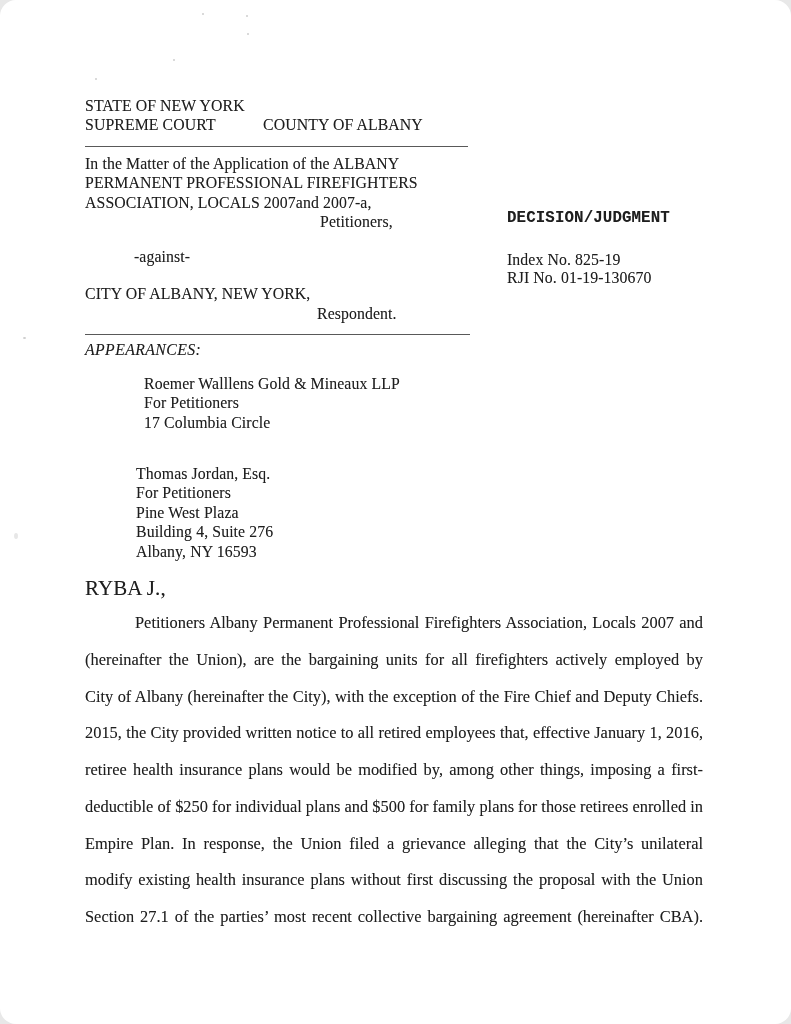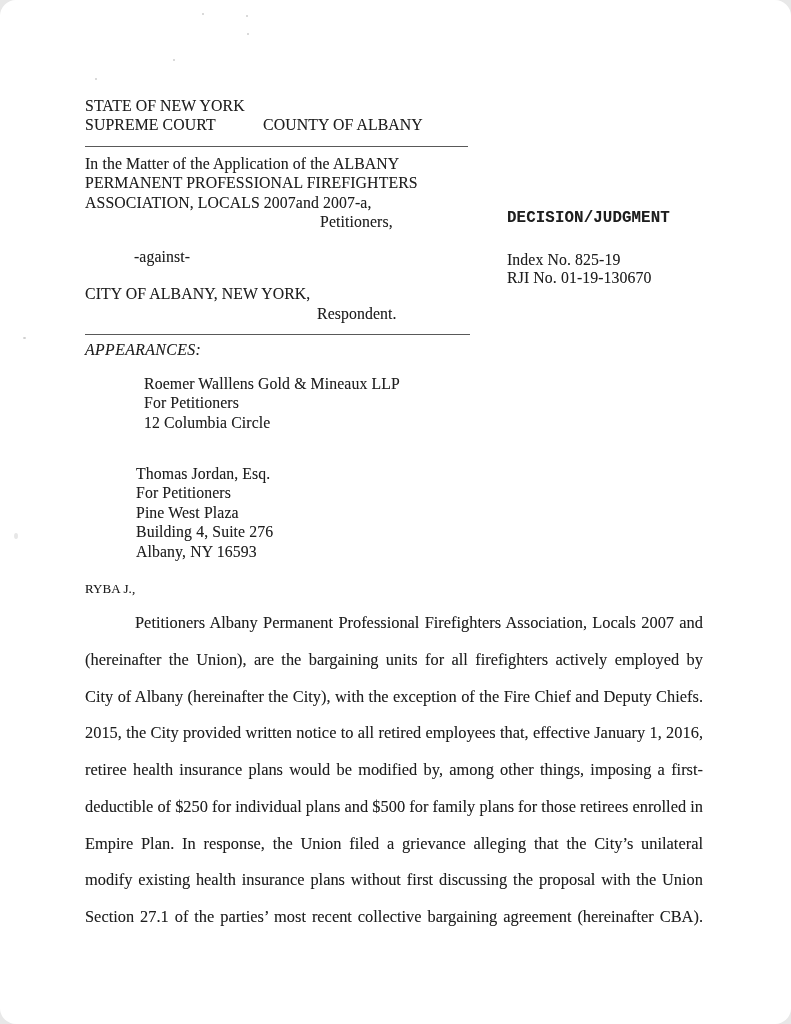--- a/index.html
+++ b/index.html
@@ -97,32 +97,32 @@
     <div class="txt" style="left:85px; top:284px;">CITY OF ALBANY, NEW YORK,</div>
     <div class="txt" style="left:317px; top:304px;">Respondent.</div>
 
     <div class="rule" style="left:85px; top:334px; width:385px;"></div>
 
     <div class="txt" style="left:85px; top:340px; letter-spacing:0.4px;font-style:italic;">APPEARANCES:</div>
 
     <div class="txt addr-block" style="left:144px; top:374px;">
       <div>Roemer Walllens Gold &amp; Mineaux LLP</div>
       <div>For Petitioners</div>
-      <div>12 Columbia Circle</div>
+      <div>17 Columbia Circle</div>
     </div>
 
     <div class="txt addr-block" style="left:136px; top:464px;">
       <div>Thomas Jordan, Esq.</div>
       <div>For Petitioners</div>
       <div>Pine West Plaza</div>
       <div>Building 4, Suite 276</div>
       <div>Albany, NY 16593</div>
     </div>
 
-    <div class="txt" style="left:85px; top:579px; font-size:13px;">RYBA J.,</div>
+    <div class="txt" style="left:85px; top:579px; font-size:21px;">RYBA J.,</div>
 
     <div class="doc-body">
       <div class="body-line indent">Petitioners Albany Permanent Professional Firefighters Association, Locals 2007 and 2007-a</div>
       <div class="body-line">(hereinafter the Union), are the bargaining units for all firefighters actively employed by respondent</div>
       <div class="body-line">City of Albany (hereinafter the City), with the exception of the Fire Chief and Deputy Chiefs.  In</div>
       <div class="body-line">2015, the City provided written notice to all retired employees that, effective January 1, 2016, certain</div>
       <div class="body-line">retiree health insurance plans would be modified by, among other things, imposing a first-time</div>
       <div class="body-line">deductible of $250 for individual plans and $500 for family plans for those retirees enrolled in the</div>
       <div class="body-line">Empire Plan.  In response, the Union filed a grievance alleging that the City’s unilateral decision to</div>
       <div class="body-line">modify existing health insurance plans without first discussing the proposal with the Union violated</div>

